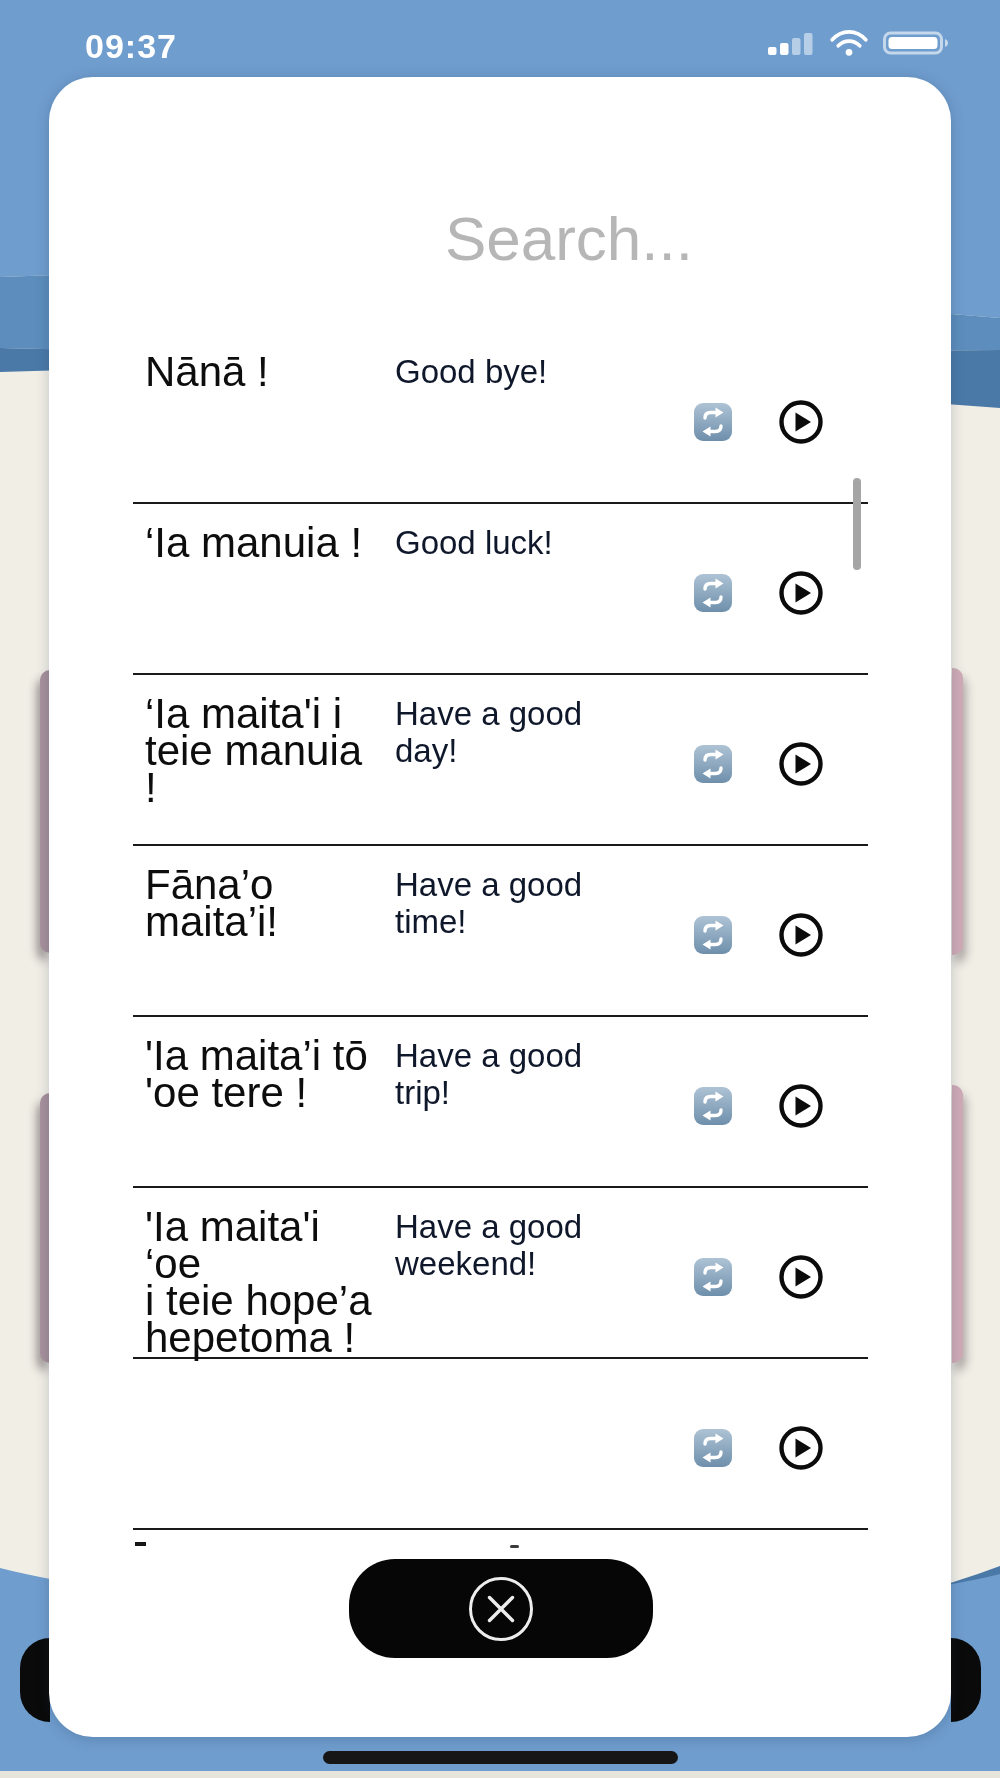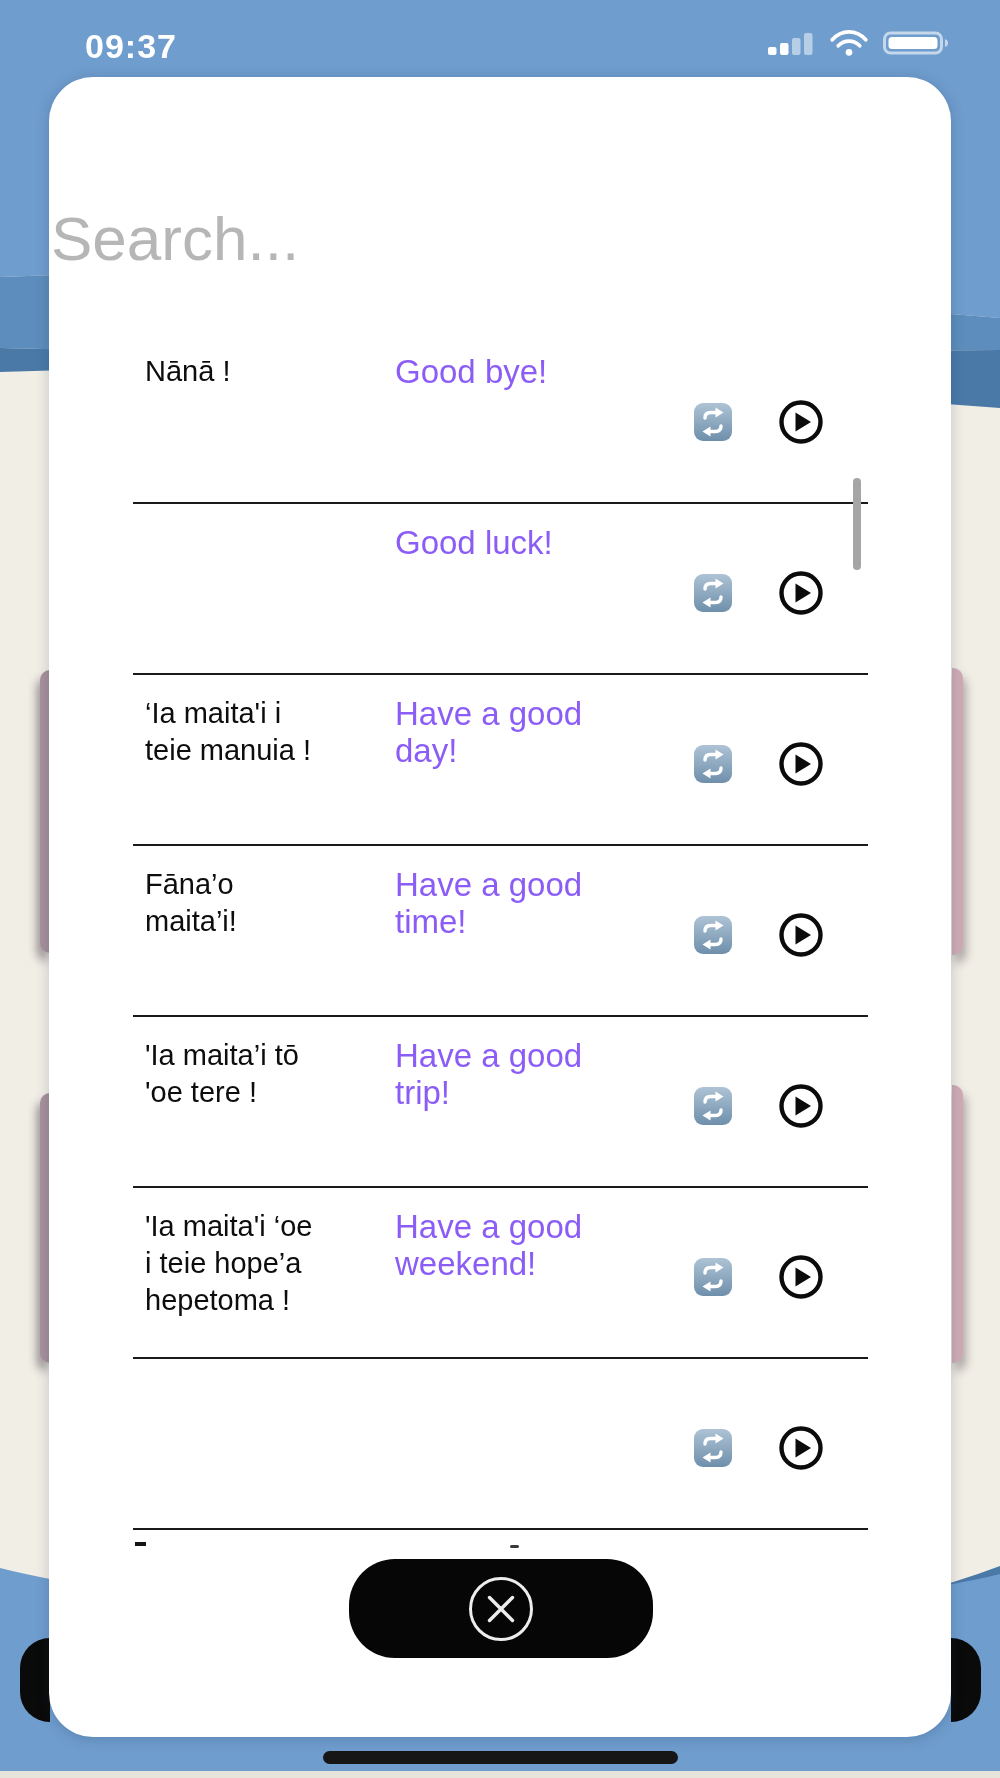--- a/index.html
+++ b/index.html
@@ -33,28 +33,28 @@
   
   .card{
     position:absolute;left:49px;top:77px;width:902px;height:1660px;
     background:#ffffff;border-radius:44px;z-index:2;
     box-shadow:0 2px 14px rgba(25,45,75,.22);
   }
   .search-input{
     position:absolute;left:49px;top:192px;width:642px;height:90px;z-index:3;
     border:none;outline:none;background:transparent;
     font-family:"Liberation Sans","DejaVu Sans",sans-serif;
-    font-size:62px;color:#555;text-align:left;
+    font-size:62px;color:#555;text-align:right;
   }
   .search-input::placeholder{color:#b6b6b6;opacity:1;}
 
   .list{position:absolute;left:133px;top:333px;width:735px;z-index:3;}
   .row{position:relative;height:171px;border-bottom:2px solid #1a1a1a;box-sizing:border-box;cursor:pointer;}
-  .src{position:absolute;left:12px;top:20px;width:232px;font-size:29px;line-height:37px;color:#0d0d0d;white-space:pre-line;}
-  .tr{position:absolute;left:262px;top:20px;width:215px;font-size:33px;line-height:37px;color:#8b5cf6;white-space:pre-line;}
+  .src{position:absolute;left:12px;top:20px;width:232px;font-size:42px;line-height:37px;color:#0d0d0d;white-space:pre-line;}
+  .tr{position:absolute;left:262px;top:20px;width:215px;font-size:33px;line-height:37px;color:#0f172a;white-space:pre-line;}
   .btn{position:absolute;border:none;padding:0;background:transparent;cursor:pointer;line-height:0;}
   .btn-repeat{left:560px;top:69px;width:40px;height:40px;}
   .btn-play{left:645px;top:66px;width:46px;height:46px;}
 
   .scrollbar-thumb{position:absolute;left:853px;top:478px;width:8px;height:92px;border-radius:4px;background:#a5a5a5;z-index:3;}
 
   .next-row-clipped{position:absolute;left:0;top:1540px;width:1000px;height:12px;z-index:3;}
   .stub-a{position:absolute;left:135px;top:2px;width:11px;height:4px;background:#151515;}
   .stub-b{position:absolute;left:510px;top:5px;width:9px;height:3px;background:#3a3a3a;border-radius:2px;}
 
@@ -136,20 +136,21 @@
       </button>
       <button class="btn btn-play">
         <svg width="46" height="46" viewBox="0 0 46 46">
           <circle cx="23" cy="23" r="19.5" fill="#ffffff" stroke="#0b0b0b" stroke-width="4.4"></circle>
           <path d="M17.5 13.5 L33 23 L17.5 32.5 Z" fill="#0b0b0b"></path>
         </svg>
       </button>
     </div>
 
     <div class="row">
+      <span class="src">‘Ia manuia !</span>
       <span class="tr">Good luck!</span>
       <button class="btn btn-repeat">
         <svg width="40" height="40" viewBox="0 0 40 40">
           <rect x="1" y="1" width="38" height="38" rx="9" fill="url(#rg0)"></rect>
           <path d="M12 16 Q12 10.5 17.5 10.5 H23" fill="none" stroke="#ffffff" stroke-width="3.4" stroke-linecap="round"></path>
           <path d="M22.5 5.5 L30.5 10.5 L22.5 15.5 Z" fill="#ffffff"></path>
           <path d="M28 24 Q28 29.5 22.5 29.5 H17" fill="none" stroke="#ffffff" stroke-width="3.4" stroke-linecap="round"></path>
           <path d="M17.5 24.5 L9.5 29.5 L17.5 34.5 Z" fill="#ffffff"></path>
         </svg>
       </button>

